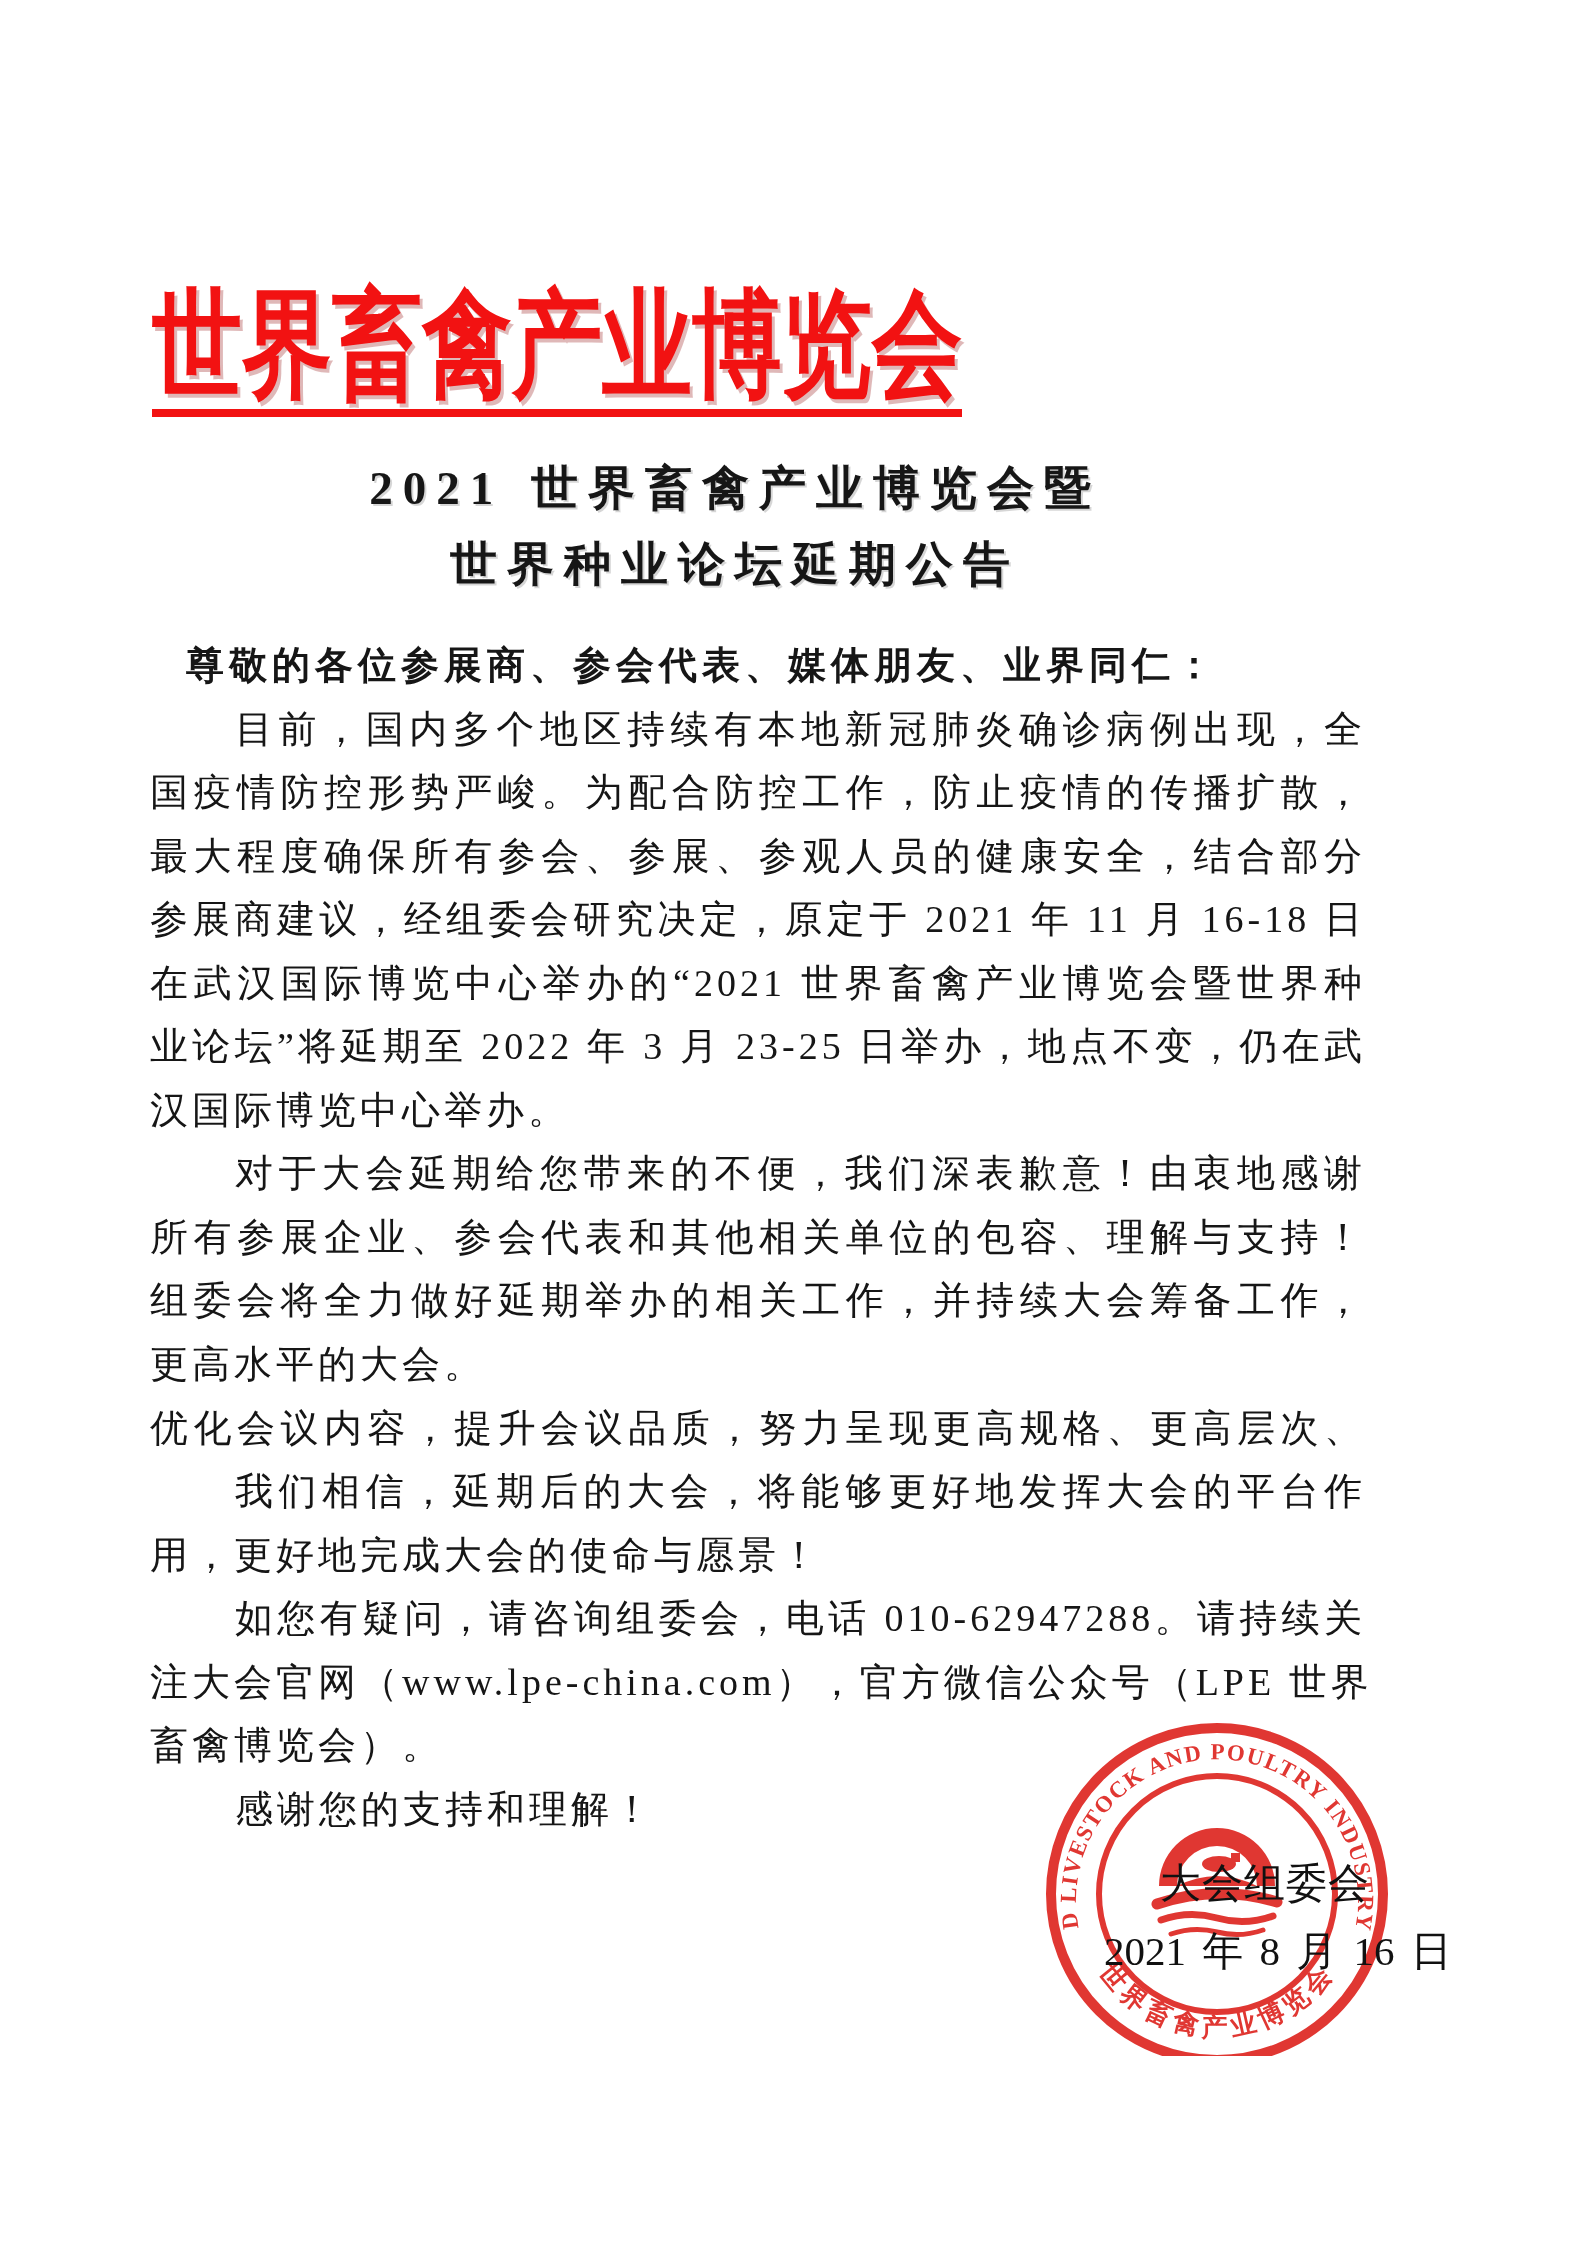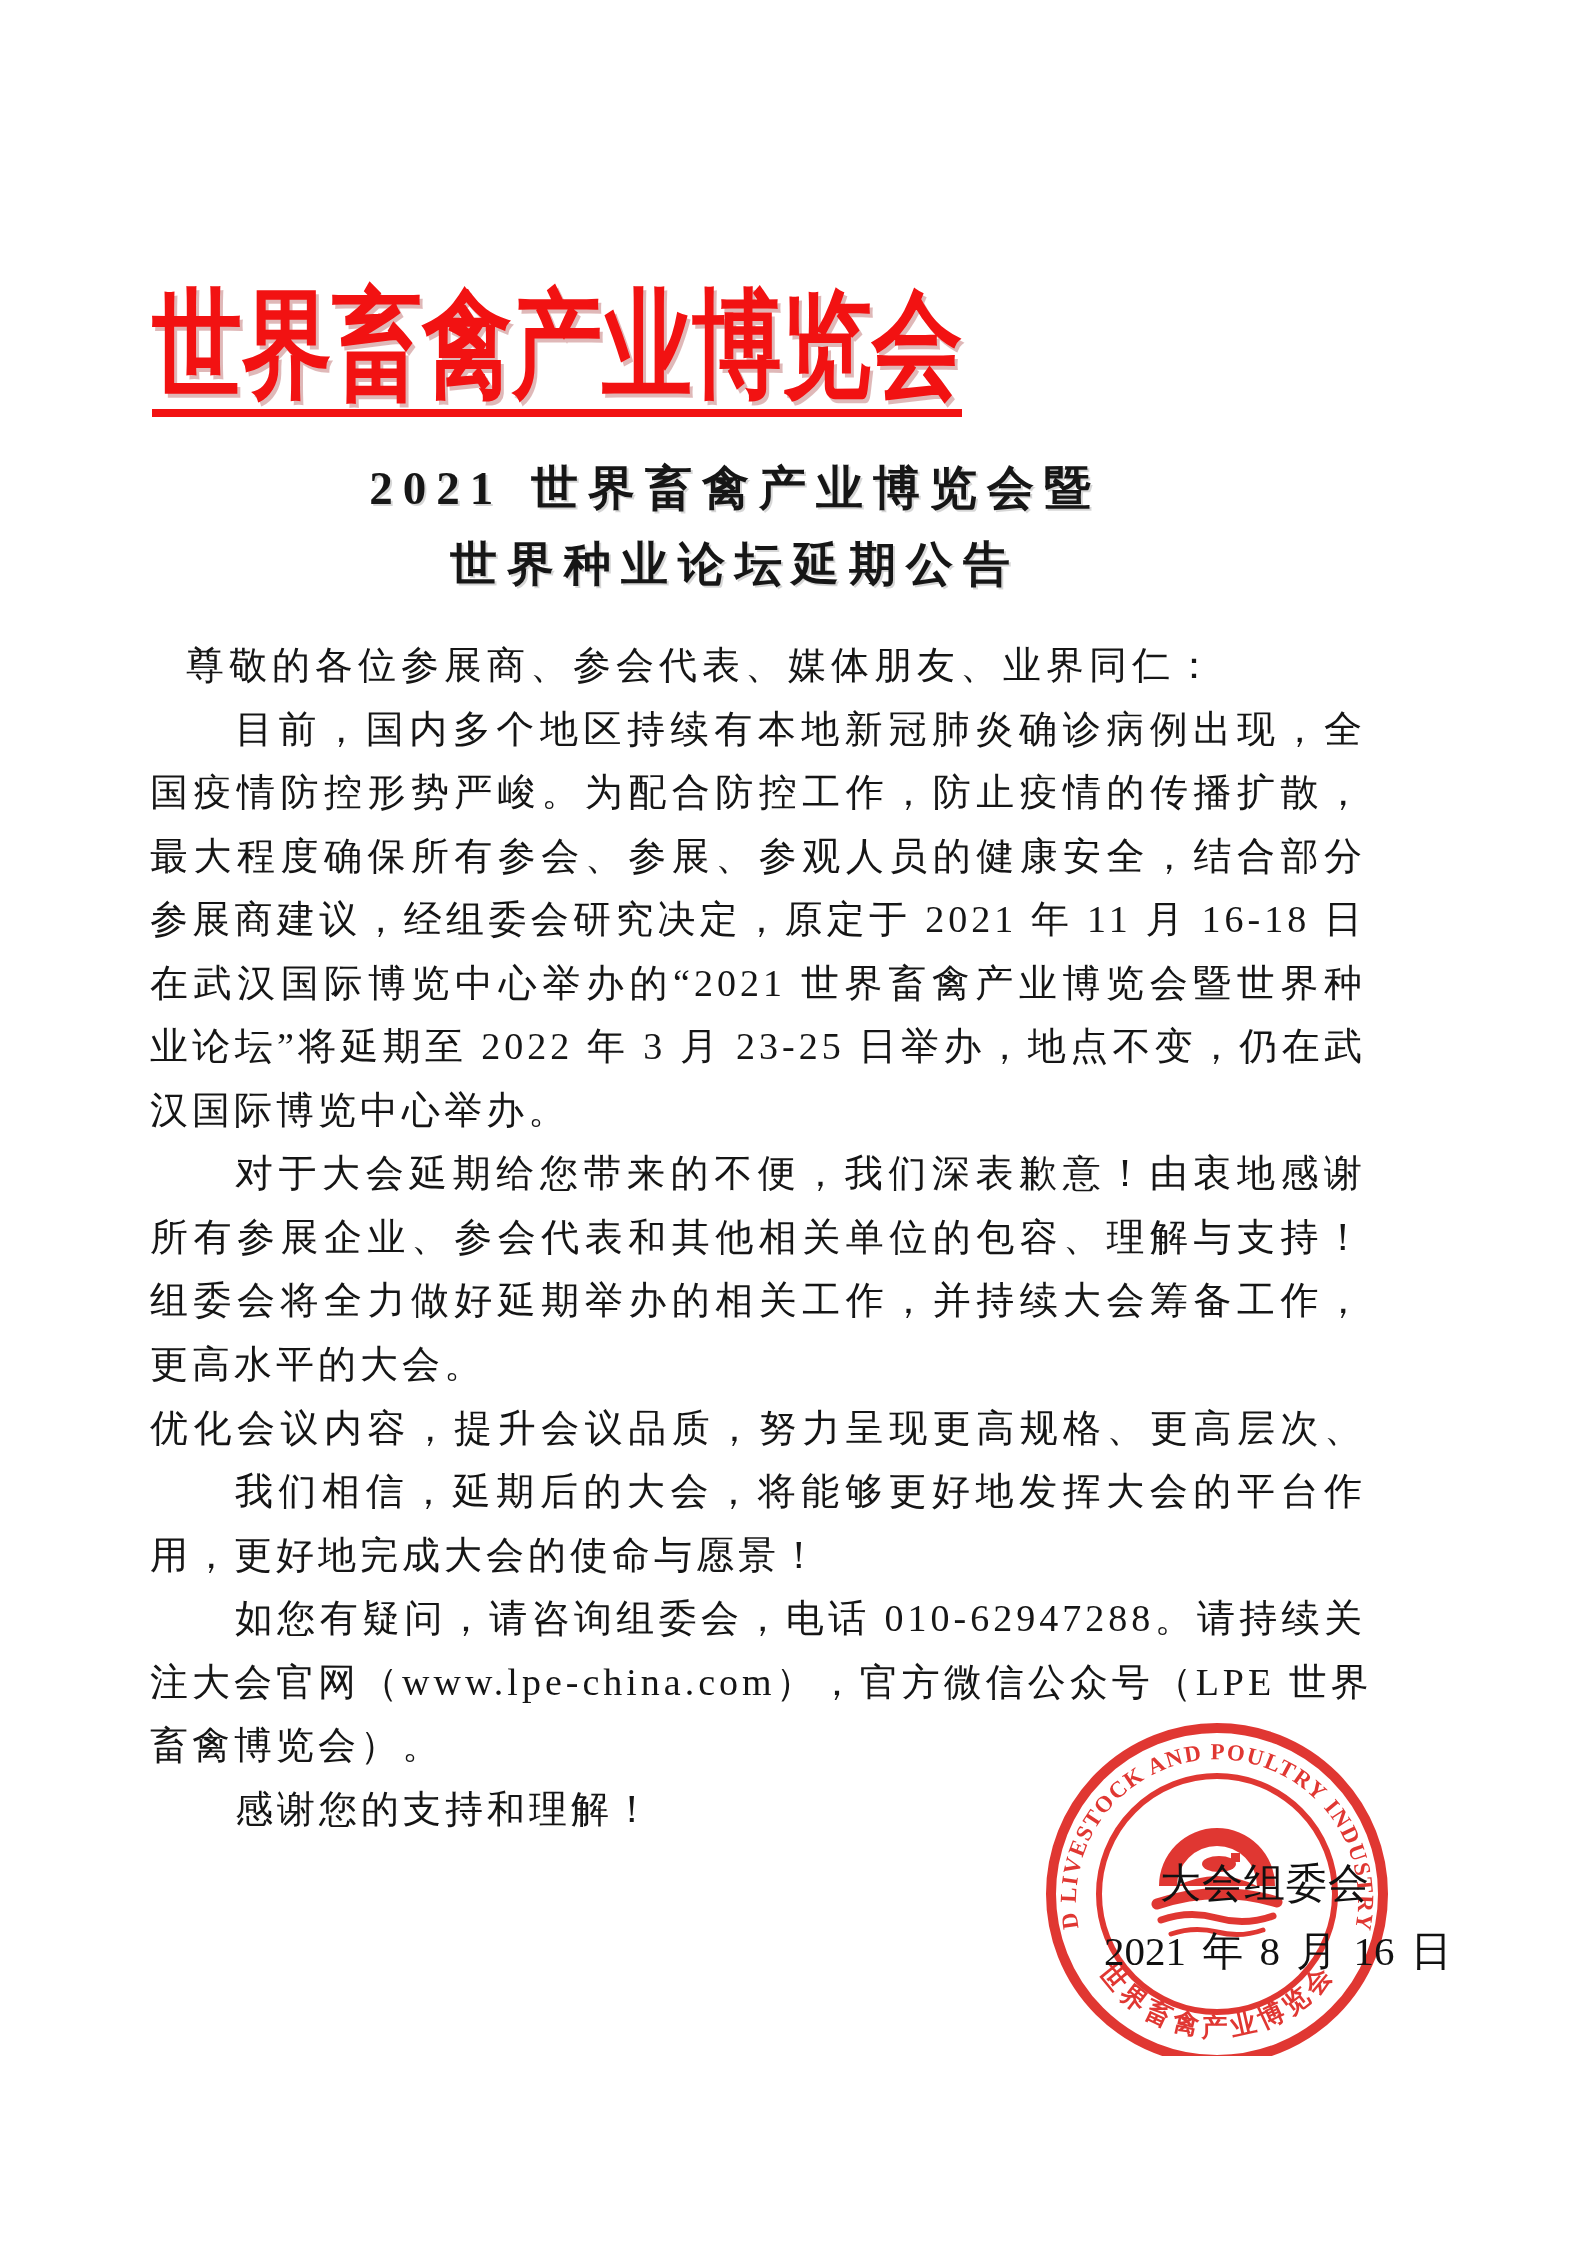--- a/index.html
+++ b/index.html
@@ -16,21 +16,21 @@
   .masthead-rule{position:absolute;left:152px;top:409px;width:810px;height:8px;background:var(--title-red);}
   .doc-title{position:absolute;left:150px;top:450px;width:1170px;text-align:center;
         font-size:47px;font-weight:bold;line-height:76px;letter-spacing:10px;word-spacing:6px;
         text-shadow:2px 2px 0 rgba(0,0,0,.16);}
   .body-block{position:absolute;left:150px;top:634px;width:1216px;z-index:1;
         font-size:38px;}
   .line{height:63.55px;line-height:63.55px;letter-spacing:4px;white-space:nowrap;
         text-align:justify;text-align-last:justify;text-justify:inter-ideograph;}
   .line.last{text-align-last:left;}
   .line.indent{padding-left:85px;}
-  .line.greeting{font-weight:normal;padding-left:36px;text-align-last:left;letter-spacing:5px;}
+  .line.greeting{font-weight:bold;padding-left:36px;text-align-last:left;letter-spacing:5px;}
   .seal{position:absolute;left:1037px;top:1714px;width:360px;height:360px;opacity:.94;z-index:2;}
   .seal .red-stroke{fill:none;stroke:var(--seal-red);}
   .seal .red-fill{fill:var(--seal-red);}
   .seal text{fill:var(--seal-red);font-weight:bold;}
   .arc-en{font-size:23px;letter-spacing:1.5px;font-family:"Liberation Serif","DejaVu Serif",serif;}
   .arc-zh{font-size:26px;letter-spacing:5px;font-family:"Liberation Serif","DejaVu Serif",serif;}
   .signer{position:absolute;left:1160px;top:1856px;font-size:41px;letter-spacing:1px;z-index:3;color:#111;}
   .sign-date{position:absolute;left:1104px;top:1924px;font-size:41px;word-spacing:6px;z-index:3;color:#111;white-space:nowrap;}
   .footer-heart{position:absolute;left:1406px;top:2198px;width:48px;height:46px;}
   .footer-name{position:absolute;left:1424px;top:2196px;font-size:31px;font-weight:bold;letter-spacing:7px;

